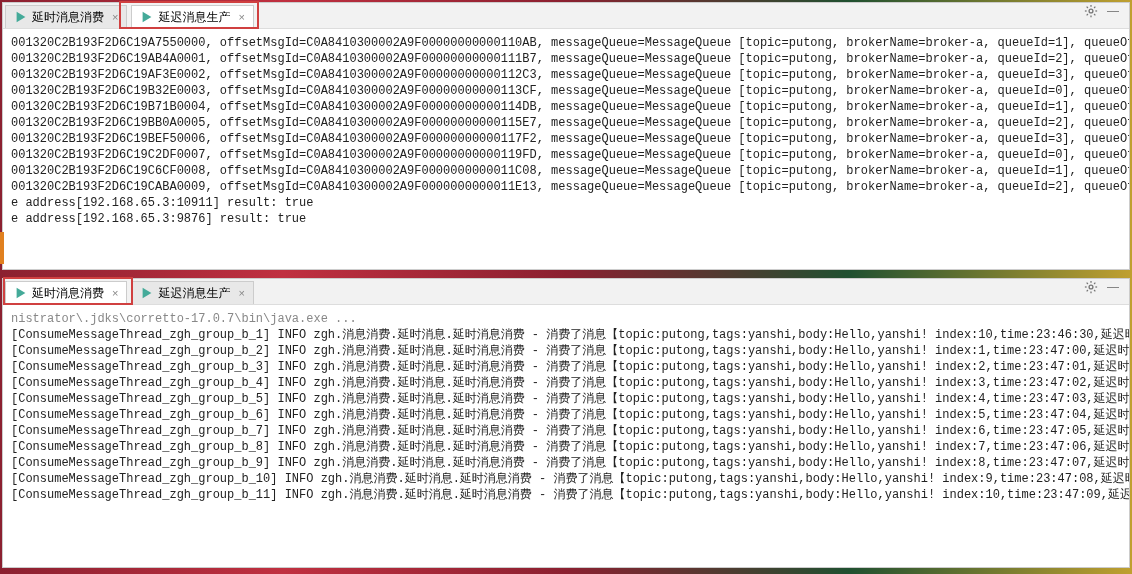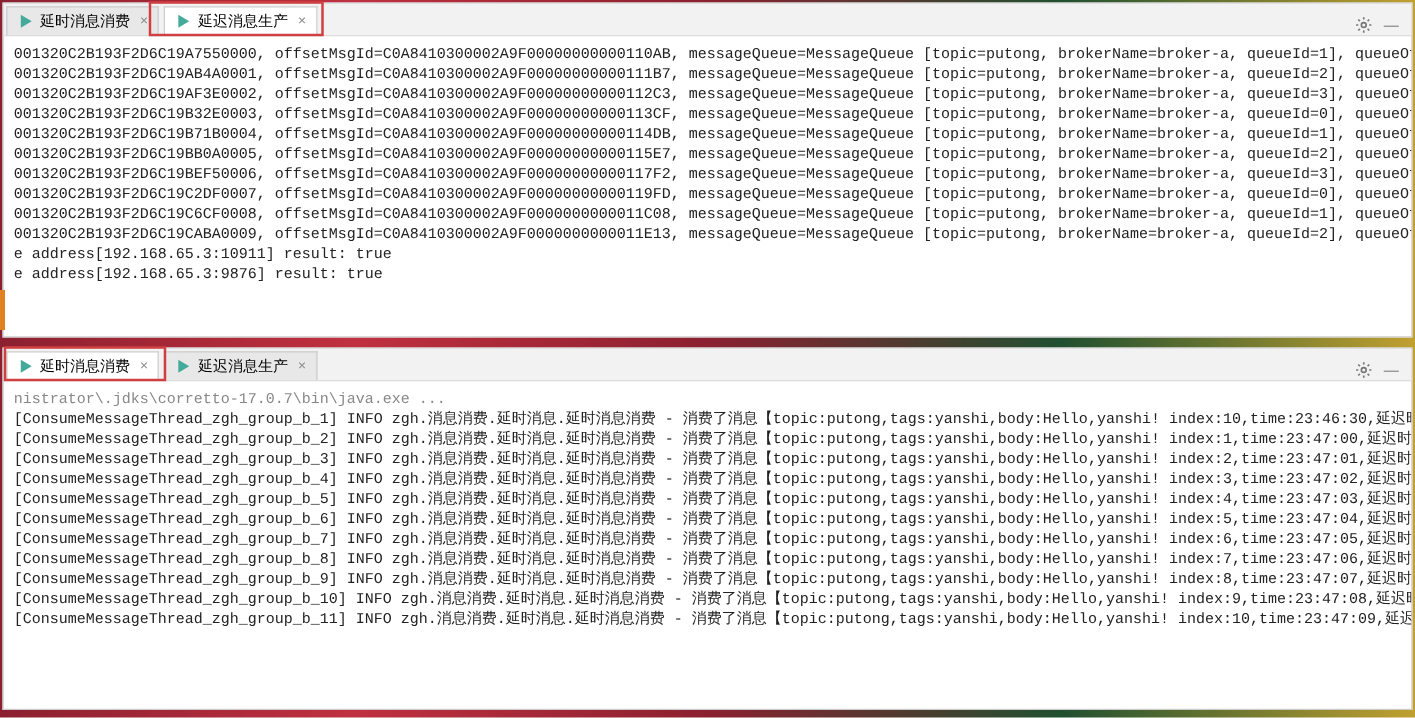--- a/index.html
+++ b/index.html
@@ -13,21 +13,21 @@
     }
     .panel {
       background: #fff;
       border: 1px solid #ccc;
       margin: 2px;
     }
     .panel-top { height: 268px; }
     .panel-bottom { height: 290px; margin-top: 8px; }
     .tab-bar {
       display: flex;
-      align-items: flex-end;
+      align-items: flex-start;
       background: #f2f2f2;
       border-bottom: 1px solid #ddd;
       height: 26px;
       position: relative;
     }
     .tab {
       display: flex;
       align-items: center;
       padding: 4px 8px;
       margin: 2px 2px 0 2px;

